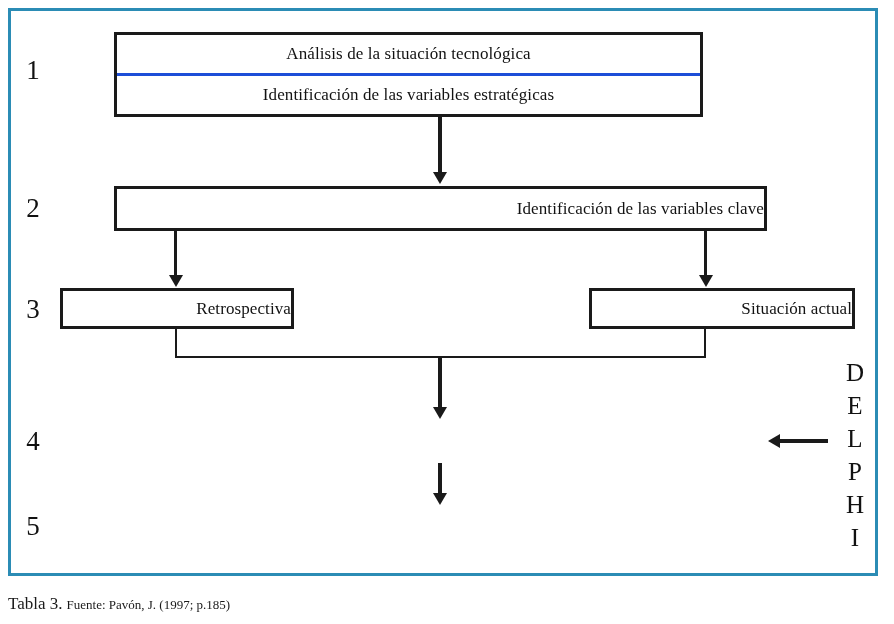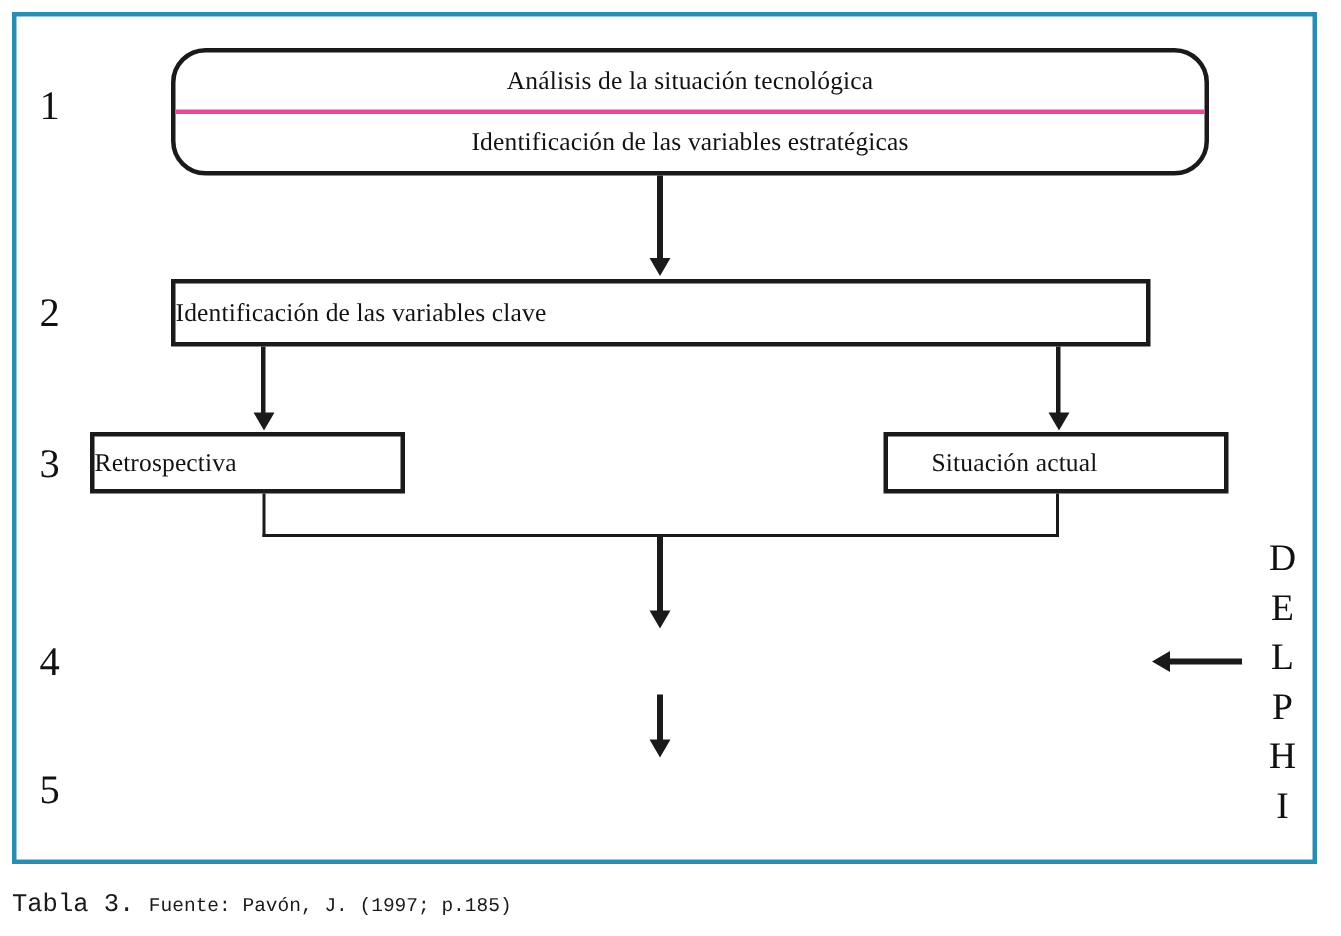--- a/index.html
+++ b/index.html
@@ -48,21 +48,21 @@
   }
 
   
   .proc-box {
     position: absolute;
     box-sizing: border-box;
     border: 3px solid #1a1a1a;
     background: #ffffff;
     display: flex;
     align-items: center;
-    justify-content: flex-start;
+    justify-content: flex-end;
   }
   .proc-box-label {
     font-family: "Liberation Serif", serif;
     font-size: 17px;
     color: #121212;
     letter-spacing: 0.1px;
     white-space: nowrap;
   }
   
   .proc-stack {
@@ -73,21 +73,21 @@
     display: flex;
     flex-direction: column;
   }
   .proc-stack-cell {
     flex: 1 1 0;
     display: flex;
     align-items: center;
     justify-content: center;
   }
   .proc-stack-cell + .proc-stack-cell {
-    border-top: 3px solid #ec4899;
+    border-top: 3px solid #1d4ed8;
     text-align: center;
   }
 
   
   .conn-v {
     position: absolute;
     background: #1a1a1a;
   }
   .conn-h {
     position: absolute;
@@ -125,21 +125,21 @@
     font-size: 25px;
     line-height: 33px;
     color: #111111;
   }
 
   
   #caption {
     position: absolute;
     left: 8px;
     top: 594px;
-    font-family: Liberation Mono, monospace;
+    font-family: Liberation Serif, serif;
     color: #1a1a1a;
     white-space: nowrap;
   }
   #caption .caption-strong {
     font-size: 17px;
     font-weight: 400;
   }
   #caption .caption-rest {
     font-size: 13px;
     font-weight: 400;
@@ -151,21 +151,21 @@
 <div id="figure-frame"></div>
 
 <div id="diagram-canvas">
 
   <div class="step-number" style="left:18px; top:57px;">1</div>
   <div class="step-number" style="left:18px; top:195px;">2</div>
   <div class="step-number" style="left:18px; top:296px;">3</div>
   <div class="step-number" style="left:18px; top:428px;">4</div>
   <div class="step-number" style="left:18px; top:513px;">5</div>
 
-  <div class="proc-stack" style="left:114px; top:32px; width:692px; height:85px;border-radius:23px;">
+  <div class="proc-stack" style="left:114px; top:32px; width:589px; height:85px;">
     <div class="proc-stack-cell">
       <span class="proc-box-label">Análisis de la situación tecnológica</span>
     </div>
     <div class="proc-stack-cell">
       <span class="proc-box-label">Identificación de las variables estratégicas</span>
     </div>
   </div>
 
   <div class="conn-v" style="left:438px; top:117px; width:4px; height:56px;"></div>
   <div class="arrowhead-down" style="left:433px; top:172px;"></div>
@@ -173,25 +173,25 @@
   <div class="proc-box" style="left:114px; top:186px; width:653px; height:45px;">
     <span class="proc-box-label">Identificación de las variables clave</span>
   </div>
 
   <div class="conn-v" style="left:174px; top:231px; width:3px; height:45px;"></div>
   <div class="arrowhead-down" style="left:169px; top:275px;"></div>
 
   <div class="conn-v" style="left:704px; top:231px; width:3px; height:45px;"></div>
   <div class="arrowhead-down" style="left:699px; top:275px;"></div>
 
-  <div class="proc-box" style="left:60px; top:288px; width:210px; height:41px;">
+  <div class="proc-box" style="left:60px; top:288px; width:234px; height:41px;">
     <span class="proc-box-label">Retrospectiva</span>
   </div>
 
-  <div class="proc-box" style="left:589px; top:288px; width:230px; height:41px;padding-left:29px;">
+  <div class="proc-box" style="left:589px; top:288px; width:266px; height:41px;padding-left:29px;">
     <span class="proc-box-label">Situación actual</span>
   </div>
 
   <div class="conn-v" style="left:175px; top:329px; width:2px; height:29px;"></div>
   <div class="conn-v" style="left:704px; top:329px; width:2px; height:29px;"></div>
   <div class="conn-h" style="left:175px; top:356px; width:531px; height:2px;"></div>
 
   <div class="conn-v" style="left:438px; top:356px; width:4px; height:52px;"></div>
   <div class="arrowhead-down" style="left:433px; top:407px;"></div>
 

